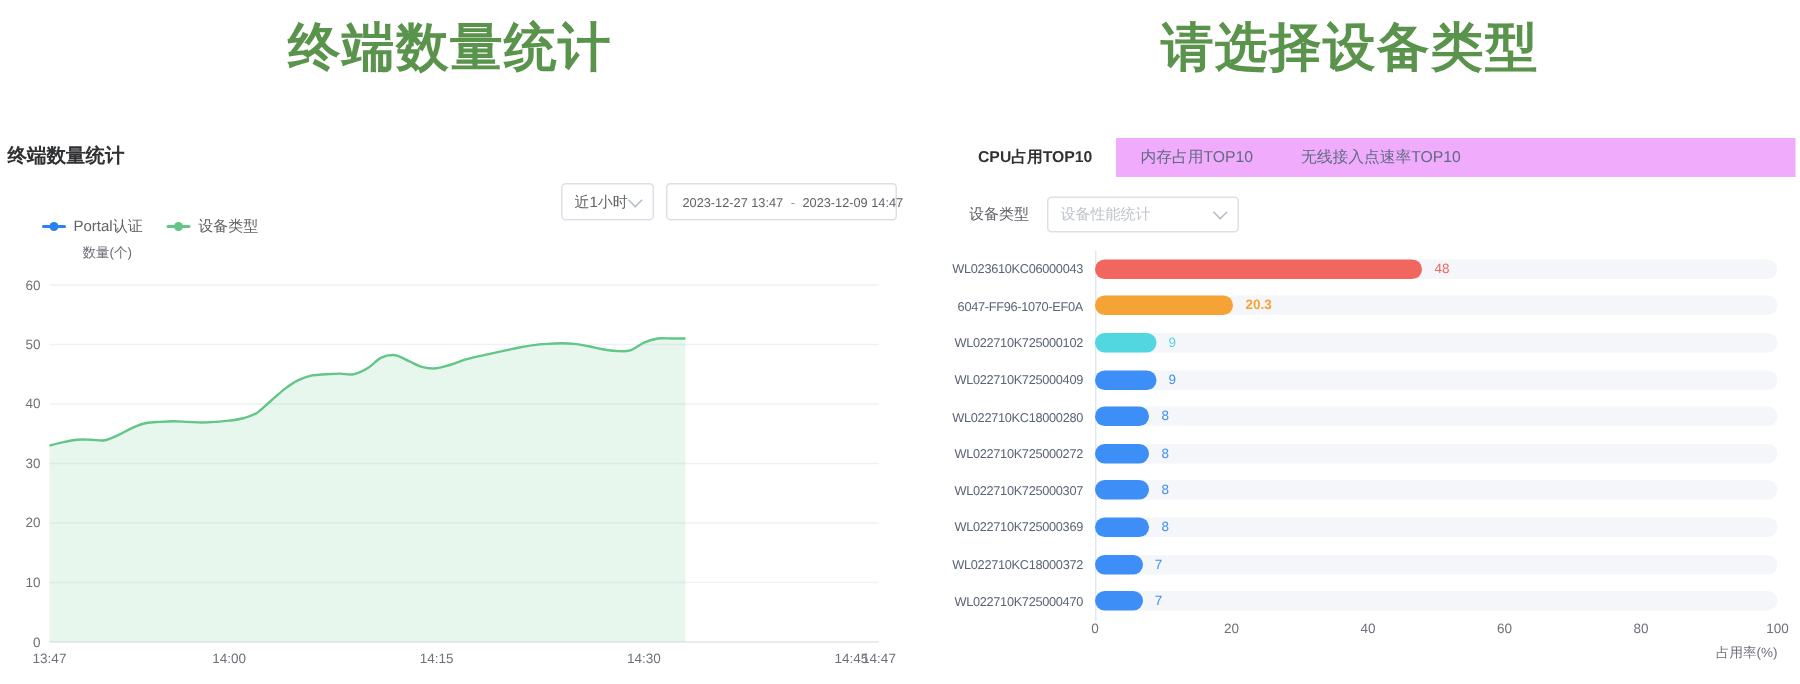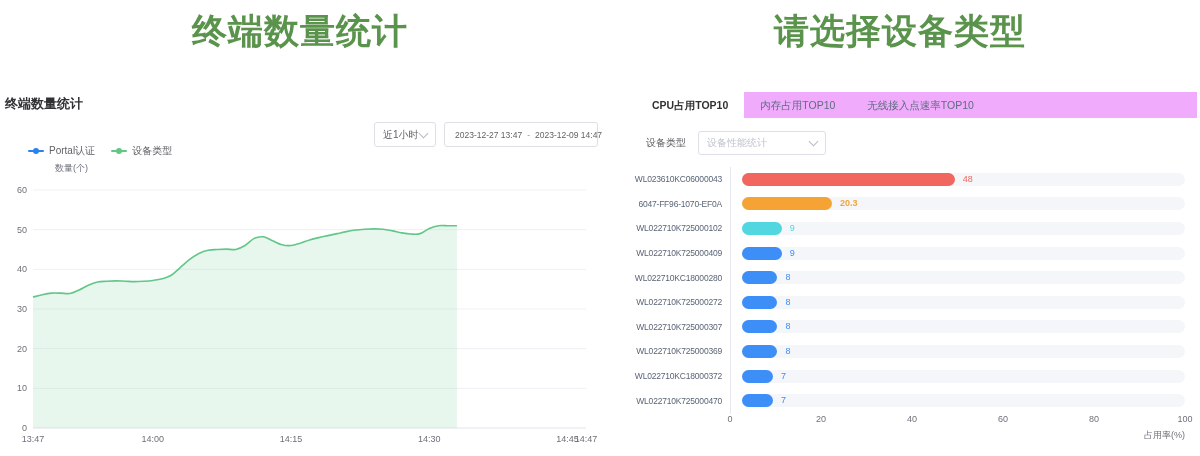--- a/index.html
+++ b/index.html
@@ -32,21 +32,21 @@
   .tabs{position:absolute;top:92px;left:36px;right:3px;height:26px;background:#f0abfc;
     display:flex;align-items:stretch;}
   .tab{padding:0 16px;line-height:26px;font-size:10.5px;color:#5f6b80;cursor:pointer;white-space:nowrap;}
   .tab.active{background:#fff;color:#303133;font-weight:700;}
   .filter-row{position:absolute;top:131px;left:46px;height:24px;display:flex;align-items:center;gap:12px;justify-content:flex-end;}
   .filter-label{font-size:10px;color:#606266;}
   #device-select{width:128px;height:24px;}
   #device-select .placeholder{color:#bfc4cc;}
   #bar-chart{position:absolute;top:167px;left:30px;width:555px;}
   .bar-row{height:24.6px;display:flex;align-items:center;}
-  .bar-label{width:92px;padding-right:20px;box-sizing:content-box;text-align:right;
+  .bar-label{width:92px;padding-right:8px;box-sizing:content-box;text-align:right;
     font-size:8.5px;letter-spacing:-0.2px;color:#5a6475;white-space:nowrap;}
   .bar-track{position:relative;flex:1;height:13px;border-radius:6.5px;background:#f4f6fa;}
   .bar-fill{position:absolute;left:0;top:0;height:13px;border-radius:6.5px;}
   .bar-value{position:absolute;top:0;line-height:13px;font-size:9px;}
   #v-axis{position:absolute;top:167px;left:129.5px;width:1px;height:247px;background:#e3e7ee;}
   #bar-axis{position:absolute;top:414px;left:130px;width:455px;height:12px;}
   .x-tick{position:absolute;top:0;transform:translateX(-50%);font-size:9px;color:#6e7079;}
   .bar-xlabel{position:absolute;top:429px;left:130px;width:455px;text-align:right;
     font-size:9px;color:#6e7079;}
 </style>

